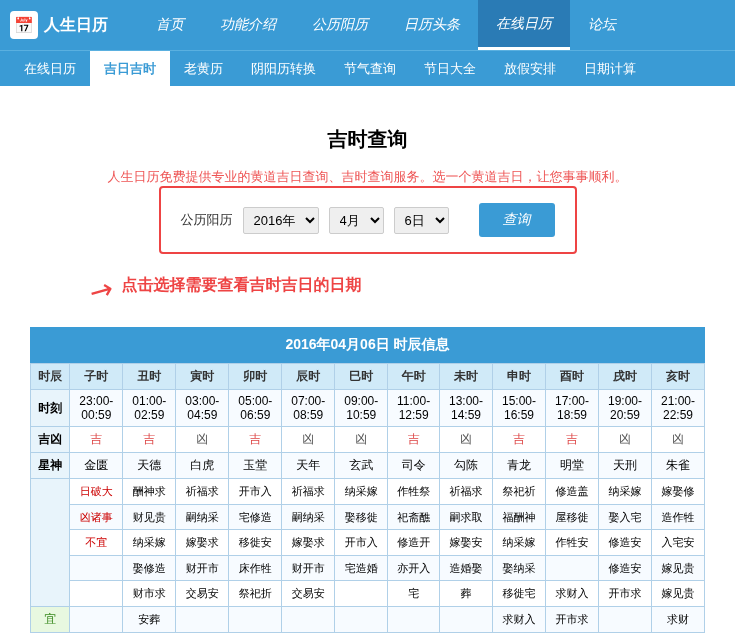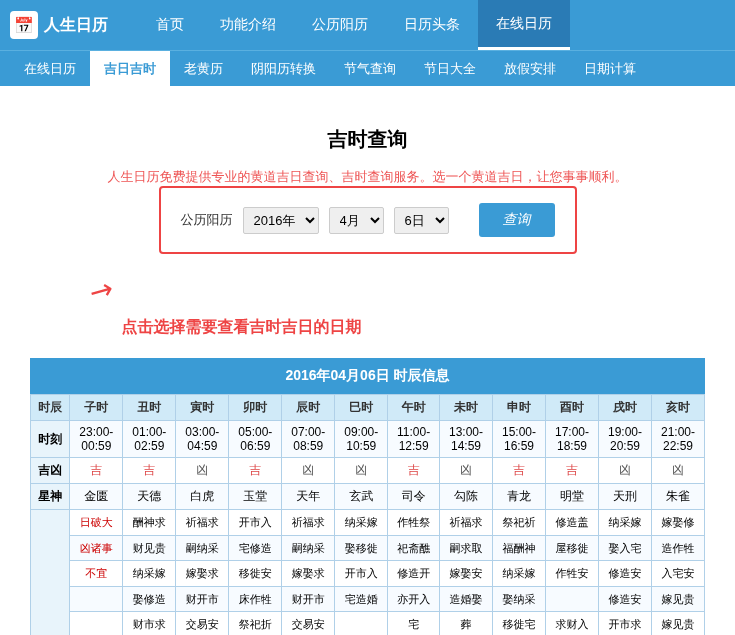--- a/index.html
+++ b/index.html
@@ -26,20 +26,21 @@
       background: #fff;
       border-radius: 4px;
       margin-right: 6px;
       display: flex; align-items: center; justify-content: center;
       font-size: 16px;
     }
     .top-nav-links {
       display: flex;
       gap: 0;
       flex: 1;
+      font-style: italic;
     }
     .top-nav-links a {
       color: #fff;
       text-decoration: none;
       padding: 0 18px;
       height: 50px;
       display: flex;
       align-items: center;
       font-size: 14px;
     }
@@ -143,21 +144,20 @@
       font-size: 28px;
       margin-right: 8px;
       transform: rotate(30deg);
       display: inline-block;
     }
     .hint-text {
       color: #e44;
       font-size: 16px;
       font-weight: bold;
       line-height: 1.4;
-      margin-top: 42px;
     }
 
     
     .table-section {
       margin-top: 20px;
     }
     .table-title {
       background: #3a9bd5;
       color: #fff;
       text-align: center;
@@ -217,20 +217,21 @@
   <div class="logo">
     <div class="logo-icon">📅</div>
     <span>人生日历</span>
   </div>
   <div class="top-nav-links">
     <a href="#">首页</a>
     <a href="#">功能介绍</a>
     <a href="#">公历阳历</a>
     <a href="#">日历头条</a>
     <a href="#" class="active">在线日历</a>
+    <a href="#">论坛</a>
   </div>
 </div>
 
 <div class="sub-nav">
   <a href="#">在线日历</a>
   <a href="#" class="active">吉日吉时</a>
   <a href="#">老黄历</a>
   <a href="#">阴阳历转换</a>
   <a href="#">节气查询</a>
   <a href="#">节日大全</a>

